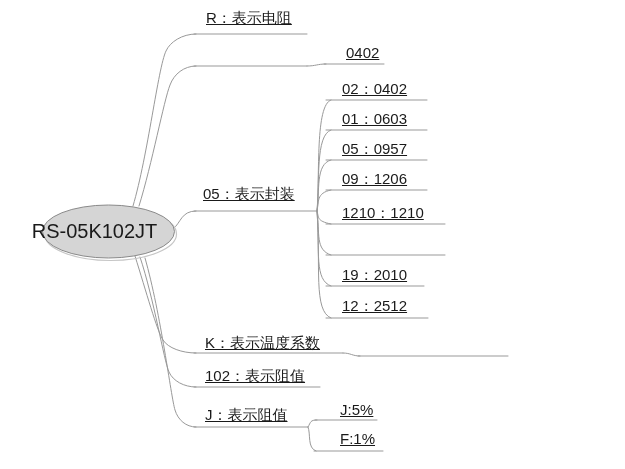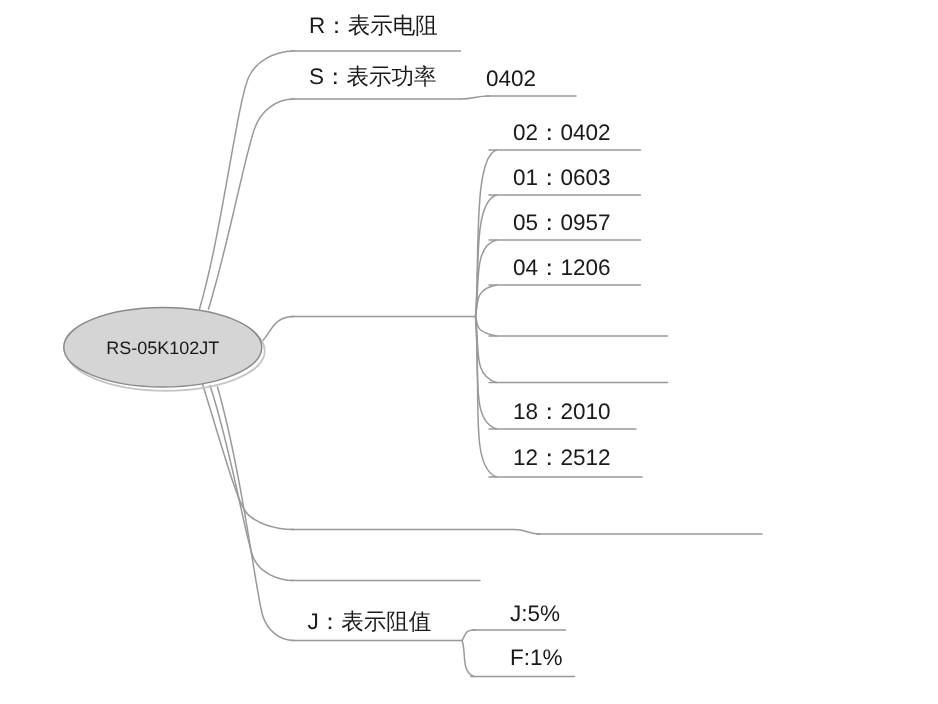--- a/index.html
+++ b/index.html
@@ -27,29 +27,30 @@
     fill: var(--node-fill, #d5d5d5);
     stroke: var(--node-stroke, #8a8a8a);
     stroke-width: 1;
   }
   .lbl {
     position: absolute;
     font-size: 15px;
     line-height: 17px;
     color: var(--text, #1a1a1a);
     white-space: nowrap;
+    text-decoration: underline;
   }
   .root-lbl {
     position: absolute;
-    left: 42px; top: 205px;
+    left: 28px; top: 205px;
     width: 133px; height: 53px;
     display: flex;
     align-items: center;
     justify-content: center;
-    font-size: 12px;
+    font-size: 20px;
     color: var(--text, #1a1a1a);
     white-space: nowrap;
   }
 </style>
 </head>
 <body>
 
 <div class="stage">
 
   <svg width="625" height="469" viewBox="0 0 625 469">
@@ -106,29 +107,32 @@
     <g>
       <ellipse class="node-shadow" cx="110.5" cy="234" rx="66" ry="26.5"></ellipse>
       <ellipse class="node-ellipse" cx="108.5" cy="231.5" rx="66" ry="26.5"></ellipse>
     </g>
   </svg>
 
   <div class="root-lbl">RS-05K102JT</div>
 
   <div class="lbl" style="left:206px;top:9px">R：表示电阻</div>
 
-  <div class="lbl" style="left:206px;top:43px">S：表示功率</div>
-  <div class="lbl" style="left:324px;top:44px">0402</div>
+  <div class="lbl" style="left:346px;top:44px">0402</div>
 
+  <div class="lbl" style="left:203px;top:185px">05：表示封装</div>
   <div class="lbl" style="left:342px;top:80px">02：0402</div>
   <div class="lbl" style="left:342px;top:110px">01：0603</div>
   <div class="lbl" style="left:342px;top:140px">05：0957</div>
-  <div class="lbl" style="left:342px;top:170px">04：1206</div>
-  <div class="lbl" style="left:342px;top:266px">18：2010</div>
+  <div class="lbl" style="left:342px;top:170px">09：1206</div>
+  <div class="lbl" style="left:342px;top:204px">1210：1210</div>
+  <div class="lbl" style="left:342px;top:266px">19：2010</div>
   <div class="lbl" style="left:342px;top:297px">12：2512</div>
 
+  <div class="lbl" style="left:205px;top:334px">K：表示温度系数</div>
 
+  <div class="lbl" style="left:205px;top:367px">102：表示阻值</div>
 
   <div class="lbl" style="left:205px;top:406px">J：表示阻值</div>
   <div class="lbl" style="left:340px;top:401px">J:5%</div>
   <div class="lbl" style="left:340px;top:430px">F:1%</div>
 
 </div>
 
 </body></html>

